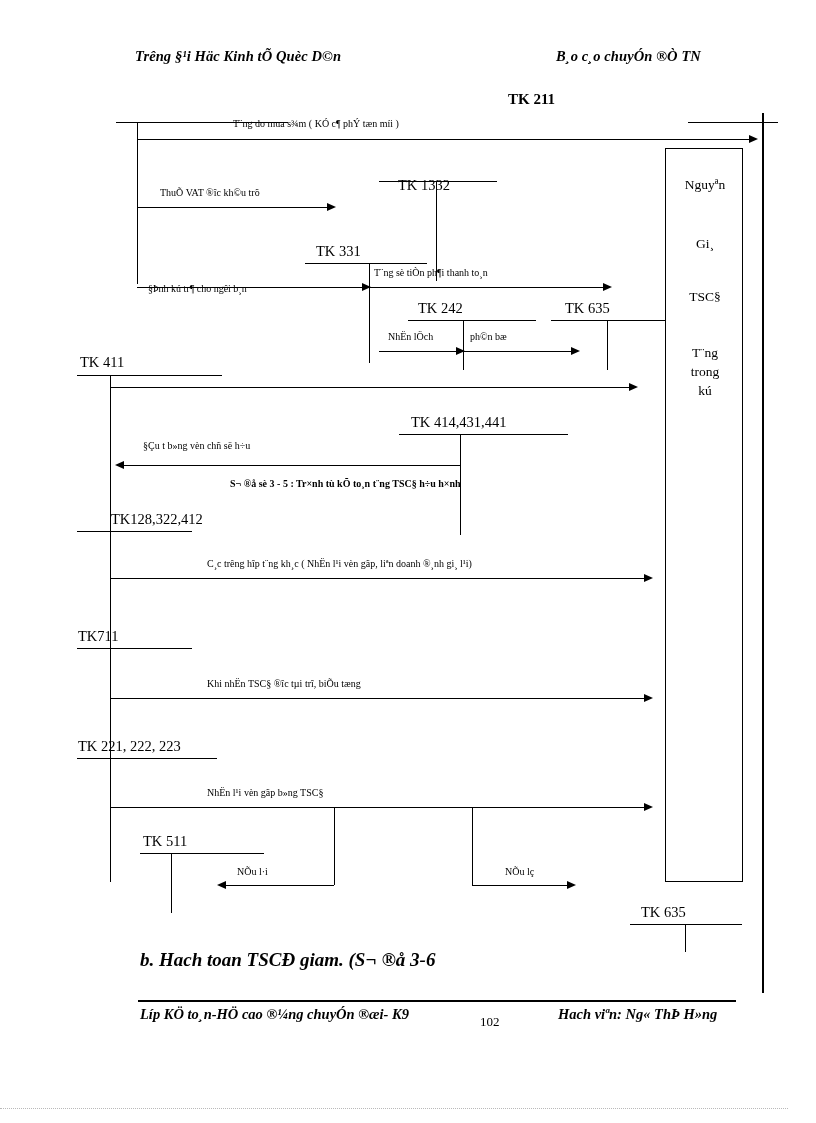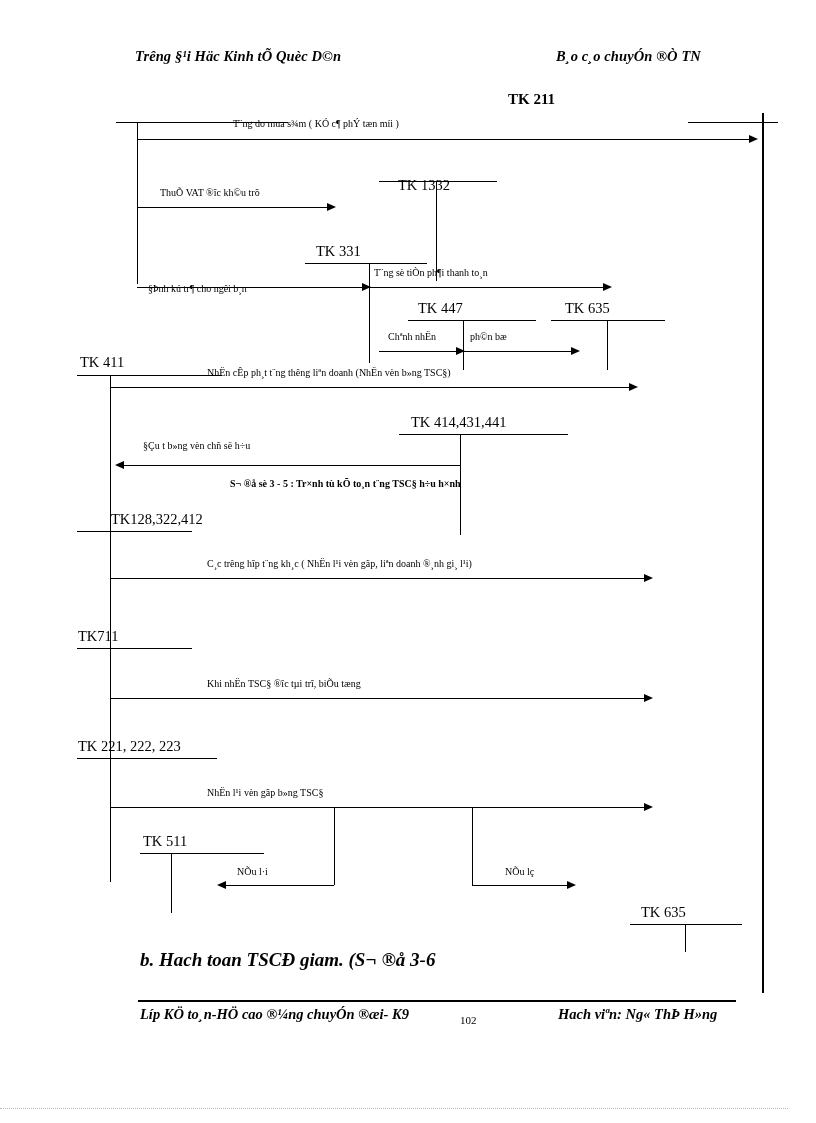--- a/index.html
+++ b/index.html
@@ -42,21 +42,22 @@
     font-weight: bold;
     font-size: 14.5px;
     letter-spacing: .1px;
   }
   .ftr {
     font-style: italic;
     font-weight: bold;
     font-size: 14.5px;
   }
   .pagenum {
-    font-size: 11px;
+    font-size: 13px;
+    margin-left: 20px;
   }
   .footer-rule {
     position: absolute;
     border-top: 1px solid #000;
     border-bottom: 1px solid #000;
     height: 2px;
     box-sizing: border-box;
   }
   
   .acct {
@@ -147,45 +148,52 @@
     <div class="vline" style="left:369px; top:263px; height:100px;"></div>
 
     <div class="txt flow" style="left:148px; top:268px;margin-top:16px;">§Þnh kú tr¶ cho ngêi  b¸n</div>
     <div class="hline" style="left:137px; top:287px; width:232px;"></div>
     <div class="arrow-r" style="left:362px; top:283px;"></div>
 
     <div class="txt flow" style="left:374px; top:268px;">T¨ng sè tiÒn ph¶i thanh to¸n</div>
     <div class="hline" style="left:369px; top:287px; width:236px;"></div>
     <div class="arrow-r" style="left:603px; top:283px;"></div>
 
-    <div class="txt acct" style="left:418px; top:301px;">TK 447</div>
+    <div class="txt acct" style="left:418px; top:301px;">TK 242</div>
     <div class="hline" style="left:408px; top:320px; width:128px;"></div>
     <div class="vline" style="left:463px; top:320px; height:50px;"></div>
 
     <div class="txt acct" style="left:565px; top:301px;">TK 635</div>
     <div class="hline" style="left:551px; top:320px; width:112px;"></div>
     <div class="vline" style="left:607px; top:320px; height:50px;"></div>
 
-    <div class="txt flow" style="left:388px; top:332px;">Chªnh nhËn</div>
+    <div class="txt flow" style="left:388px; top:332px;">NhËn lÖch</div>
     <div class="hline" style="left:379px; top:351px; width:84px;"></div>
     <div class="arrow-r" style="left:456px; top:347px;"></div>
 
     <div class="txt flow" style="left:470px; top:332px;">ph©n bæ</div>
     <div class="hline" style="left:463px; top:351px; width:110px;"></div>
     <div class="arrow-r" style="left:571px; top:347px;"></div>
 
+    <div class="centerbox" style="left:665px; top:148px; width:78px; height:734px;">
+      <div class="boxlabel" style="position:absolute; left:0; top:28px; width:78px;">Nguyªn</div>
+      <div class="boxlabel" style="position:absolute; left:0; top:87px; width:78px;">Gi¸</div>
+      <div class="boxlabel" style="position:absolute; left:0; top:140px; width:78px;">TSC§</div>
+      <div class="boxlabel" style="position:absolute; left:0; top:196px; width:78px;">T¨ng</div>
+      <div class="boxlabel" style="position:absolute; left:0; top:215px; width:78px;">trong</div>
+      <div class="boxlabel" style="position:absolute; left:0; top:234px; width:78px;">kú</div>
+    </div>
 
     <div class="hline" style="left:607px; top:320px; width:58px;"></div>
 
     <div class="txt acct" style="left:80px; top:355px;">TK 411</div>
     <div class="hline" style="left:77px; top:375px; width:145px;"></div>
 
     <div class="vline" style="left:110px; top:375px; height:507px;"></div>
 
-    <div class="txt flow" style="left:207px; top:368px;">NhËn cÊp ph¸t t¨ng thêng  liªn  doanh (NhËn vèn b»ng TSC§)</div>
     <div class="hline" style="left:110px; top:387px; width:521px;"></div>
     <div class="arrow-r" style="left:629px; top:383px;"></div>
 
     <div class="txt acct" style="left:411px; top:415px;">TK 414,431,441</div>
     <div class="hline" style="left:399px; top:434px; width:169px;"></div>
     <div class="vline" style="left:460px; top:434px; height:101px;"></div>
 
     <div class="txt flow" style="left:143px; top:441px;">§Çu t  b»ng vèn chñ së h÷u</div>
     <div class="hline" style="left:124px; top:465px; width:336px;"></div>
     <div class="arrow-l" style="left:115px; top:461px;"></div>

